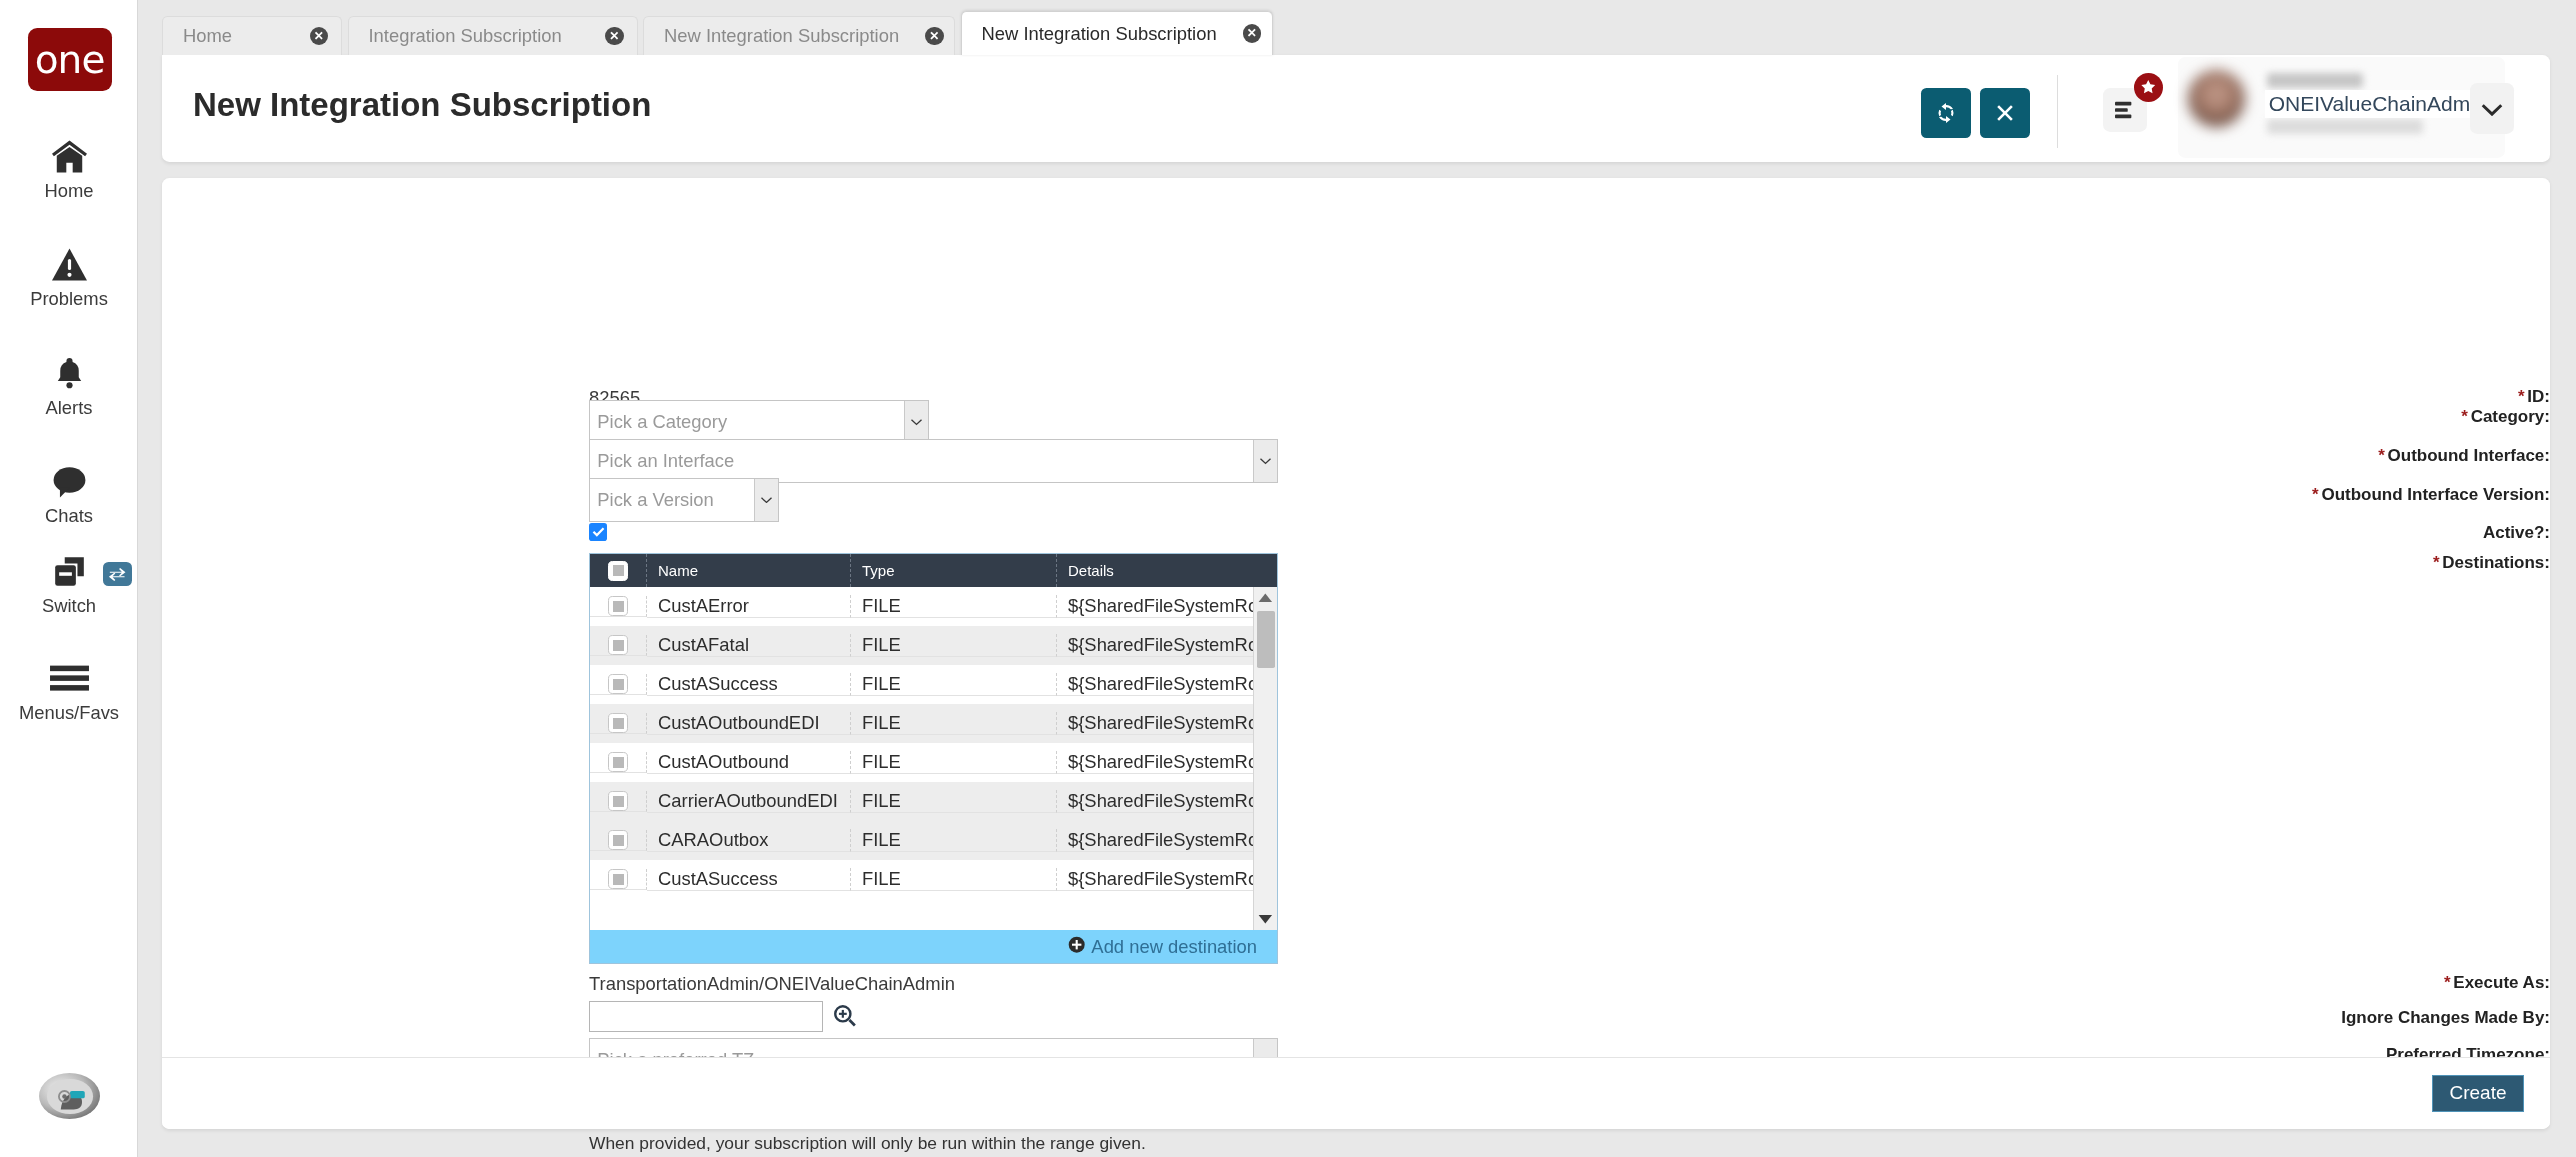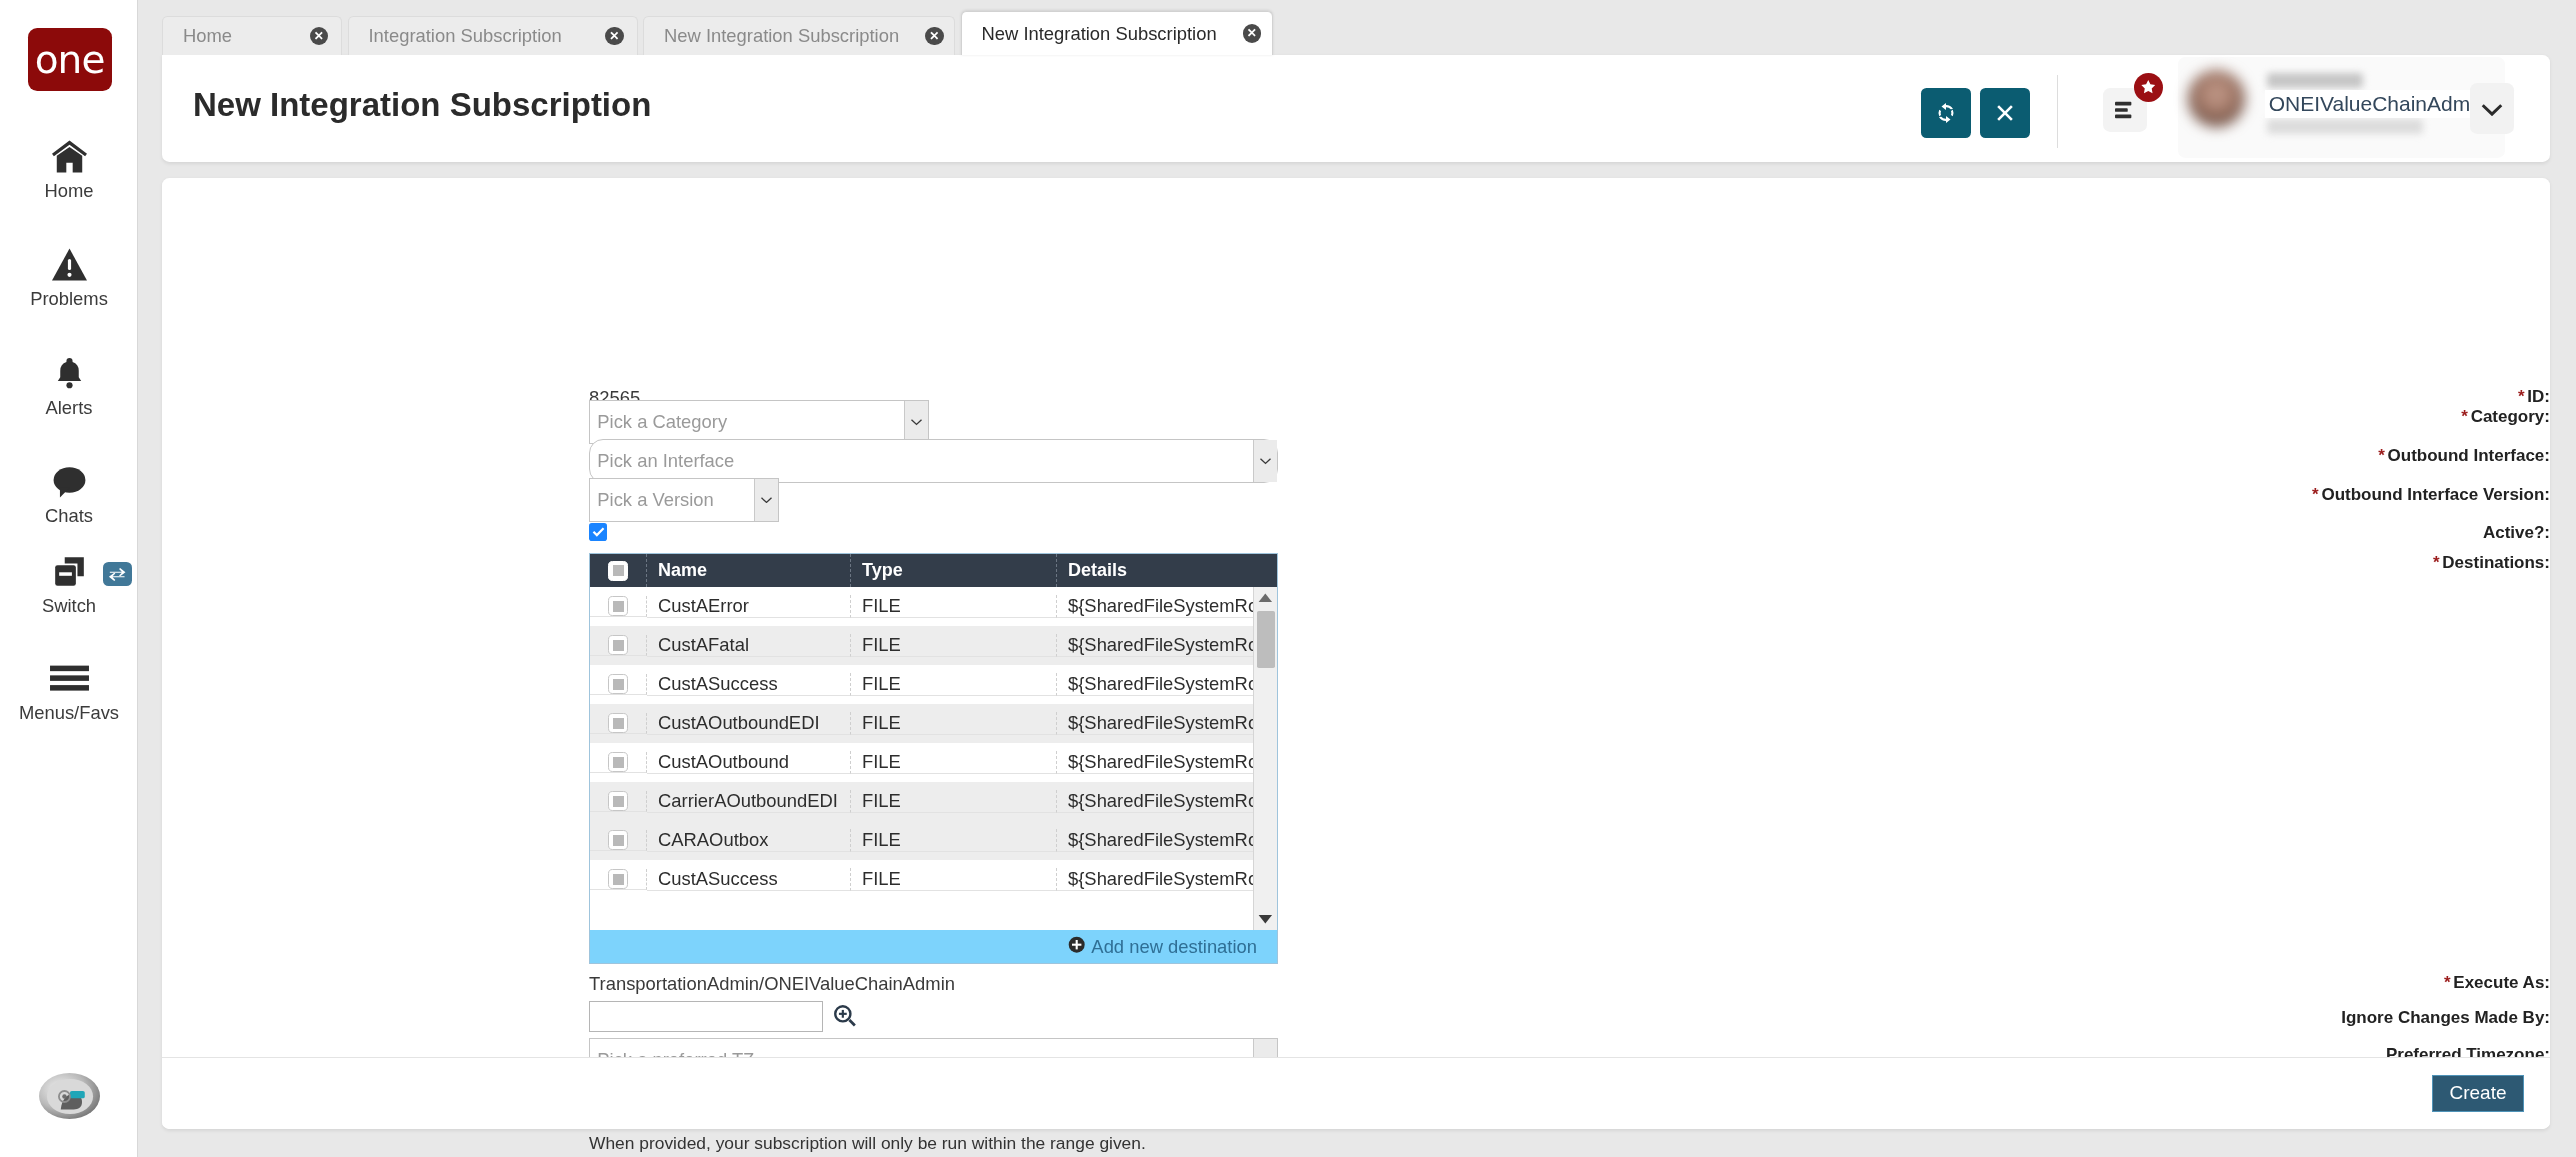--- a/index.html
+++ b/index.html
@@ -225,21 +225,21 @@
   
   #dest-wrap {
     position: absolute; left: 427px; top: 375px;
     width: 689px; height: 411px;
     border: 0.9px solid #9fc4dc; background: #fff;
   }
   #dest-head {
     display: flex; height: 33px; background: #333d4a; align-items: stretch;
   }
   #dest-head .hcell {
-    color: #fff; font-size: 18px; font-weight: bold;
+    color: #fff; font-size: 15px; font-weight: normal;
     display: flex; align-items: center; padding-left: 11px;
     border-right: 0.9px dashed #6c7683;
   }
   #dest-head .hcell:last-child { border-right: none; }
   .c-chk  { width: 57px; flex: 0 0 57px; justify-content: center !important; padding-left: 0 !important; }
   .c-name { width: 204px; flex: 0 0 204px; }
   .c-type { width: 206px; flex: 0 0 206px; }
   .c-det  { flex: 1 1 auto; }
 
   #dest-body { position: relative; height: 343px; overflow: hidden; }
@@ -475,21 +475,21 @@
               <path fill="#3a3a3a" d="M1 1.5 6 6l5-4.5 1 1L6 8 0 2.5z"></path>
             </svg>
         </span>
       </div>
     </div>
 
     <div class="row" style="top:261px">
       <div class="lbl" style="width:418px; top:7.3px;">
         <span class="req">*</span><span>Outbound Interface:</span>
       </div>
-      <div class="field-left sel" style="top:0; width:689px;border-radius:14px;">
+      <div class="field-left sel" style="top:0; width:689px;">
         <span class="sel-text">Pick an Interface</span>
         <span class="sel-arrow">
           <svg width="11" height="7.3" viewBox="0 0 12 8">
               <path fill="#3a3a3a" d="M1 1.5 6 6l5-4.5 1 1L6 8 0 2.5z"></path>
             </svg>
         </span>
       </div>
     </div>
 
     <div class="row" style="top:296px">

